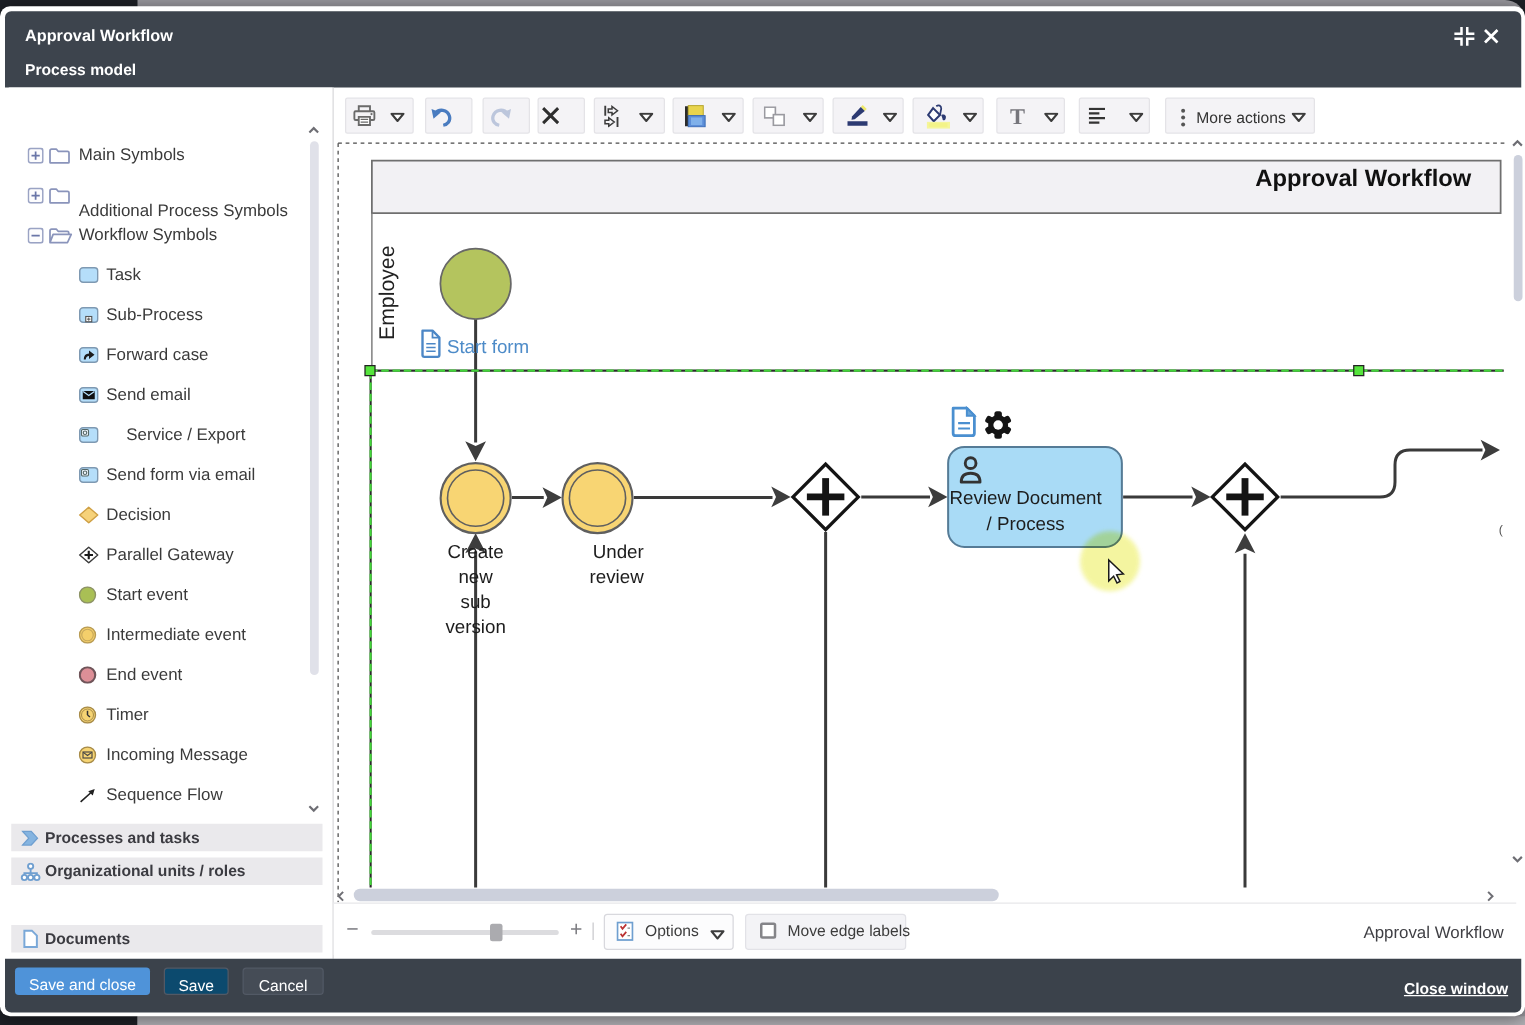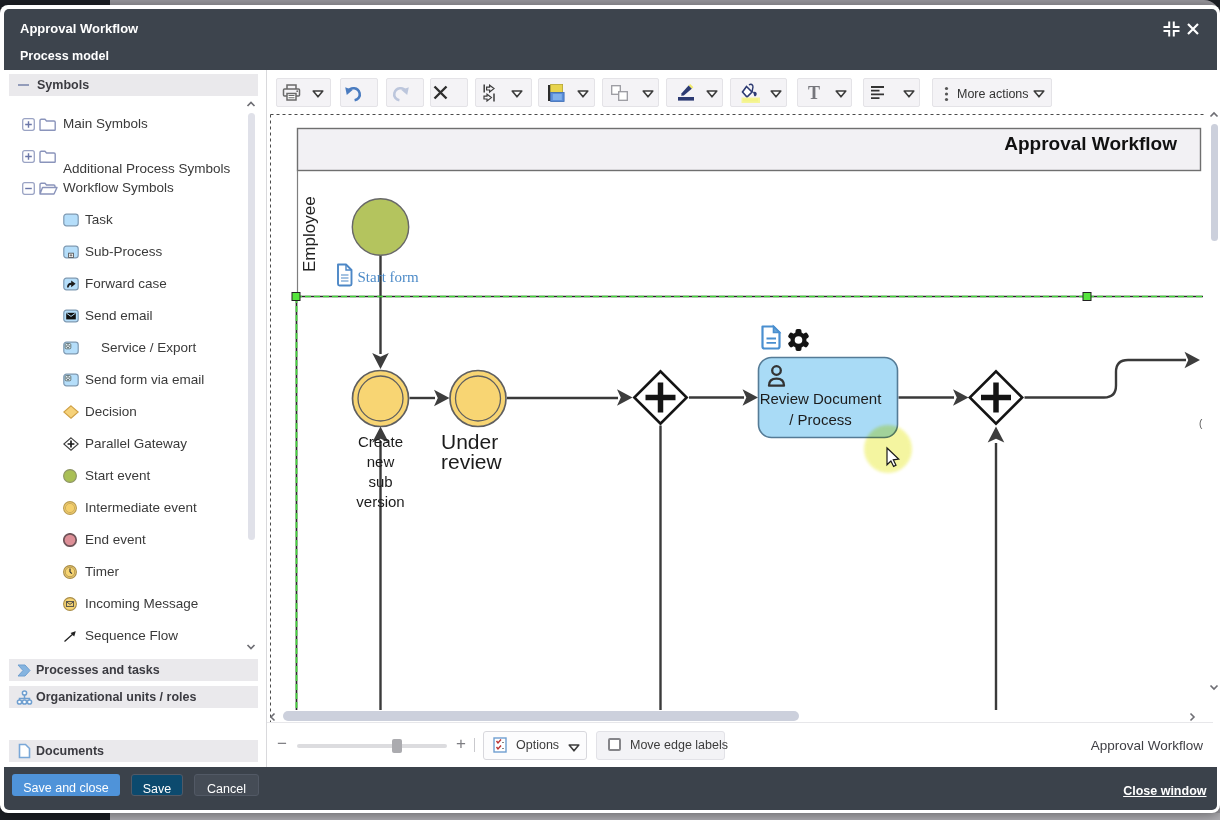--- a/index.html
+++ b/index.html
@@ -44,26 +44,20 @@
       <path d="M10.8,0.5 V6 H16.5"></path>
       <path d="M0.5,10 H6.2 V15.5"></path>
       <path d="M10.8,15.5 V10 H16.5"></path>
     </g>
   </svg>
   <svg class="abs" style="left:1187px; top:23px;" width="12" height="12" viewBox="0 0 12 12">
     <path d="M1,1 L11,11 M11,1 L1,11" stroke="#fff" stroke-width="2.2" fill="none"></path>
   </svg>
 
   <div class="abs" id="sidebar">
-    <div class="shead" style="top:4.5px;">
-      <svg style="position:absolute; left:8px; top:5px;" width="14" height="12" viewBox="0 0 14 12">
-        <path d="M1,6 H12" stroke="#8a93b5" stroke-width="1.8" fill="none"></path>
-      </svg>
-      <span class="lbl">Symbols</span>
-    </div>
 
     <div id="tree">
       <div class="trow" style="left:56px; top:45.5px;">Main Symbols</div>
       <svg style="position:absolute;left:15px;top:48.0px;" width="13" height="13" viewBox="0 0 13 13">
         <rect x="0.7" y="0.7" width="11.6" height="11.6" rx="2" fill="#fdfdfe" stroke="#9aa3c4" stroke-width="1.3"></rect>
         <path d="M3.2,6.5 H9.8 M6.5,3.2 V9.8" stroke="#6a76a8" stroke-width="1.4"></path>
       </svg>
       <svg style="position:absolute;left:32px;top:47.0px;" width="18" height="15" viewBox="0 0 18 15">
         <path d="M1,12.8 V3.5 Q1,2.2 2.3,2.2 H6 L7.5,4 H15 Q16.2,4 16.2,5.2 V12.8 Q16.2,13.3 15.6,13.3 H1.6 Q1,13.3 1,12.8 Z" fill="#fff" stroke="#8a94bb" stroke-width="1.4" stroke-linejoin="round"></path>
       </svg>
@@ -377,23 +371,23 @@
       <path d="M296.5,297 V710" stroke="#2a2a2a" stroke-width="1.7"></path>
       <path d="M296.5,297 V710" stroke="#43d43a" stroke-width="1.7" stroke-dasharray="6 3"></path>
       <rect x="292" y="292.5" width="8" height="8" fill="#55e43c" stroke="#222" stroke-width="1"></rect>
       <rect x="1083" y="292.5" width="8" height="8" fill="#55e43c" stroke="#222" stroke-width="1"></rect>
       <text x="1199" y="427" font-size="10" fill="#555">(</text>
     </g>
   </svg>
 
   <div class="abs" style="left:897px; top:133px; width:280px; text-align:right; font-size:19px; font-weight:bold; color:#111;">Approval Workflow</div>
   <div class="abs" style="left:300px; top:196px; width:21px; height:76px; writing-mode:vertical-rl; transform:rotate(180deg); font-size:17px; color:#222; text-align:center;">Employee</div>
-  <div class="abs" style="left:357.5px; top:268.5px; font-size:15px; color:#4d8bc8;font-family:Liberation Serif, serif;">Start form</div>
+  <div class="abs" style="left:357.5px; top:268.5px; font-size:15px; color:#4d8bc8;">Start form</div>
   <div class="abs" style="left:343px; top:432px; width:75px; text-align:center; font-size:15px; line-height:20px; color:#1c1c1c;">Create<br>new<br>sub<br>version</div>
-  <div class="abs" style="left:441px; top:432px; width:74px; text-align:left; font-size:21px; line-height:20px; color:#1c1c1c;">Under<br>review</div>
+  <div class="abs" style="left:441px; top:432px; width:74px; text-align:right; font-size:15px; line-height:20px; color:#1c1c1c;">Under<br>review</div>
   <div class="abs" style="left:758px; top:389px; width:125px; text-align:center; font-size:15px; line-height:20.5px; color:#1c1c1c;">Review Document / Process</div>
 
   <svg class="abs" style="left:1209px; top:110px;" width="10" height="9" viewBox="0 0 10 9">
     <path d="M1.5,6.5 L5,3 L8.5,6.5" stroke="#6e6e74" stroke-width="1.7" fill="none"></path>
   </svg>
   <div class="abs" style="left:1210.5px; top:124px; width:7.5px; height:117px; background:#ccd0dc; border-radius:4px;"></div>
   <svg class="abs" style="left:1209px; top:683px;" width="10" height="9" viewBox="0 0 10 9">
     <path d="M1.5,2.5 L5,6 L8.5,2.5" stroke="#6e6e74" stroke-width="1.7" fill="none"></path>
   </svg>
 

